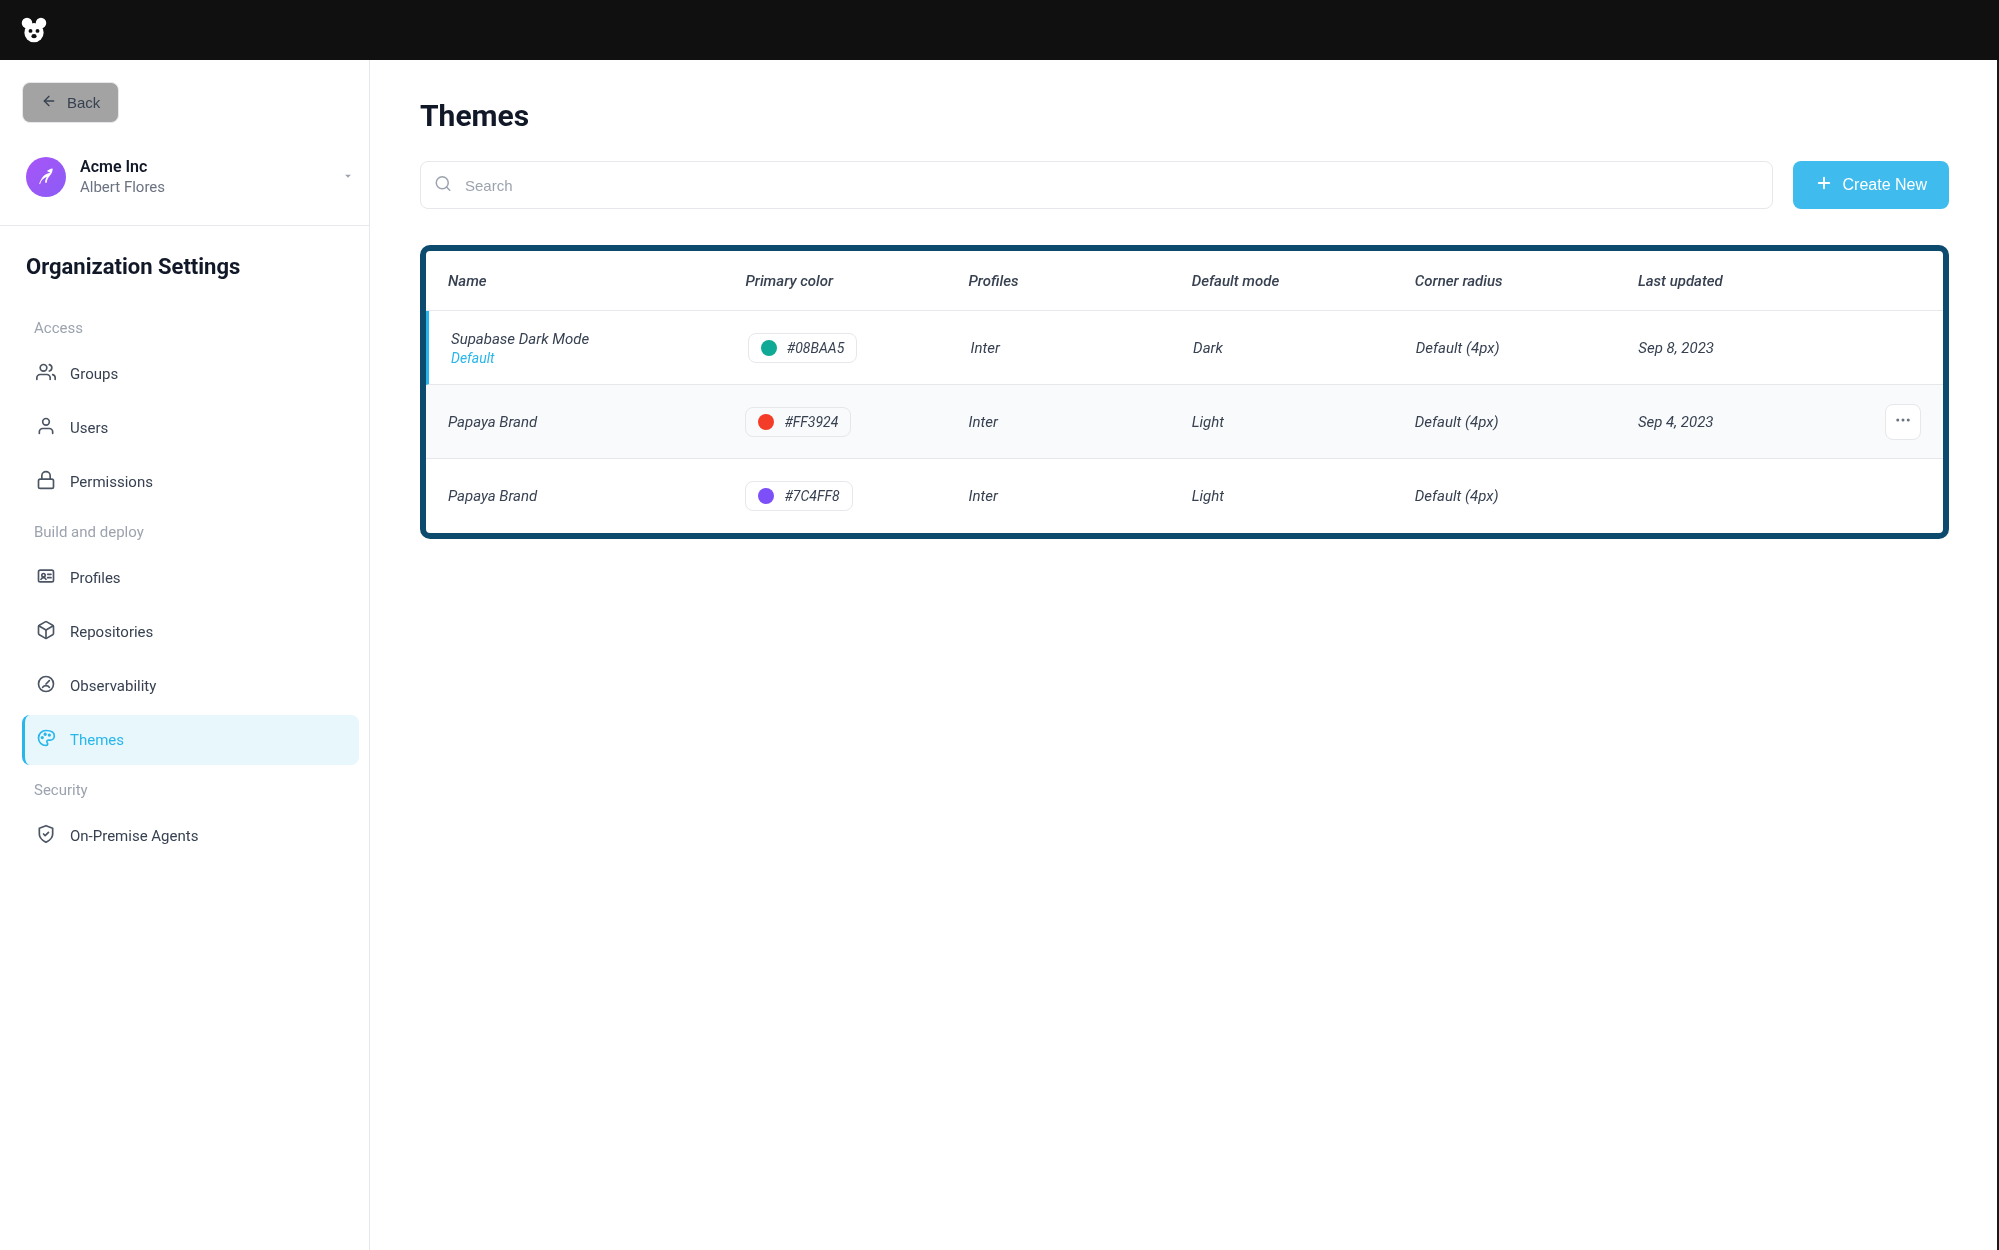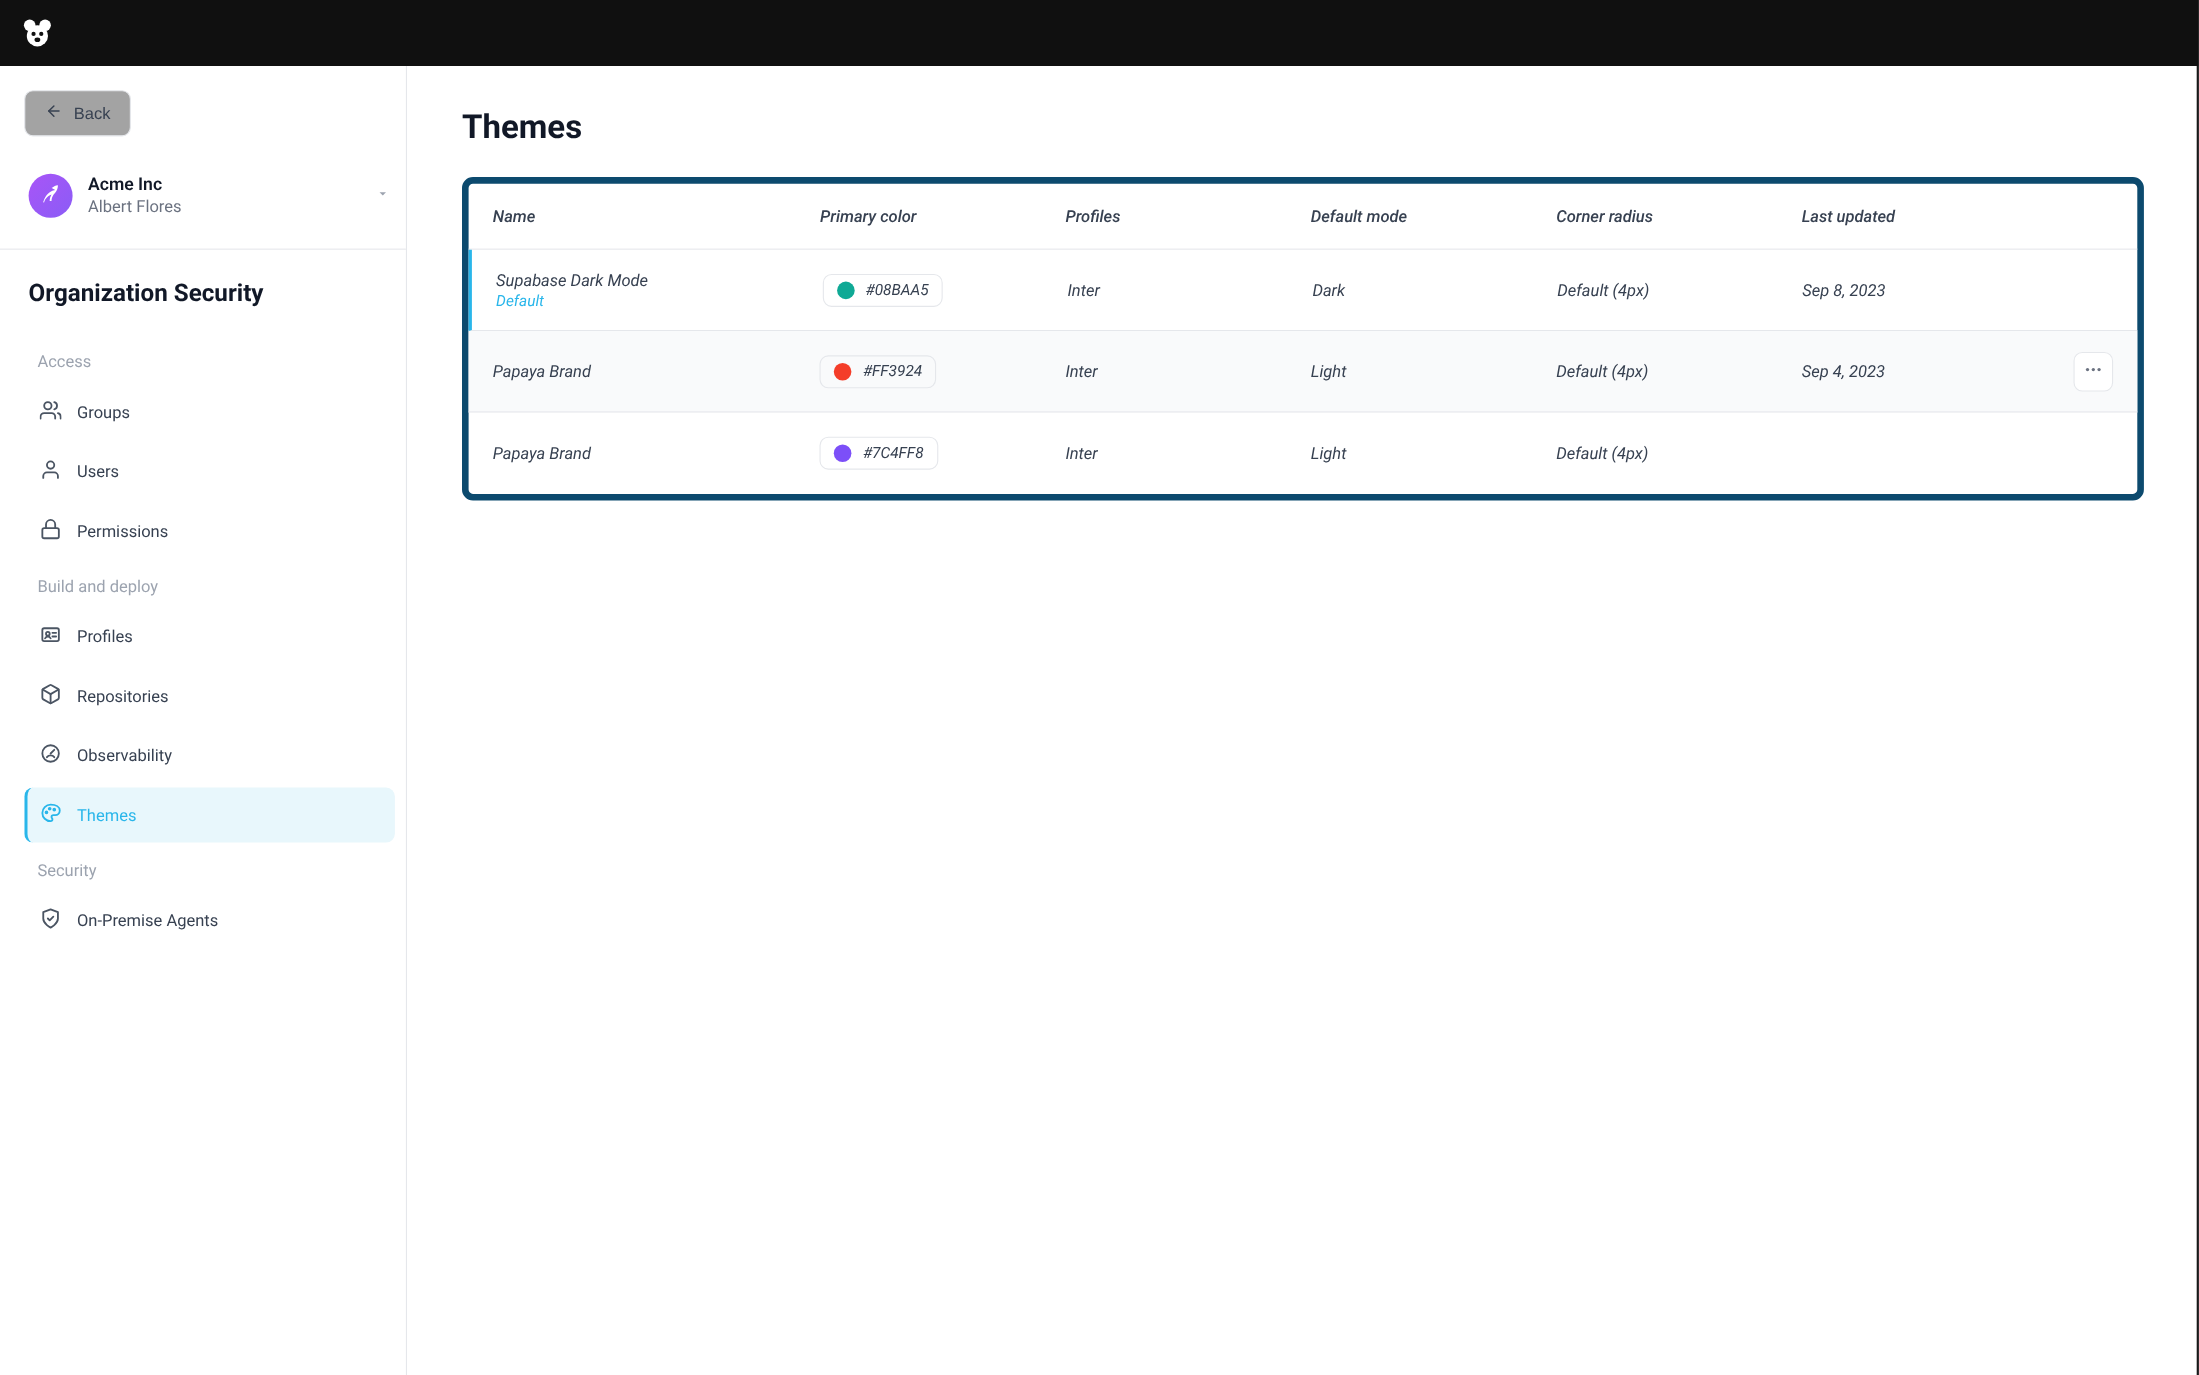--- a/index.html
+++ b/index.html
@@ -329,21 +329,21 @@
         </div>
         <span class="org-chevron">
           <svg viewBox="0 0 24 24" fill="currentColor">
               <path d="M7 10l5 5 5-5z"></path>
             </svg>
         </span>
       </div>
 
       <div class="sidebar-divider"></div>
 
-      <div class="section-title">Organization Security</div>
+      <div class="section-title">Organization Settings</div>
 
       <div class="group-label">Access</div>
       <div class="nav-item">
         <span>
           <svg viewBox="0 0 24 24" fill="none" stroke="currentColor" stroke-width="2" stroke-linecap="round" stroke-linejoin="round">
               <path d="M17 21v-2a4 4 0 0 0-4-4H5a4 4 0 0 0-4 4v2"></path>
               <circle cx="9" cy="7" r="4"></circle>
               <path d="M23 21v-2a4 4 0 0 0-3-3.87"></path>
               <path d="M16 3.13a4 4 0 0 1 0 7.75"></path>
             </svg>
@@ -420,20 +420,40 @@
               <polyline points="9 12 11 14 15 10"></polyline>
             </svg>
         </span>
         <span>On-Premise Agents</span>
       </div>
     </aside>
 
     <main class="main">
       <h1 class="page-title">Themes</h1>
 
+      <div class="toolbar">
+        <div class="search-wrap">
+          <span class="search-icon">
+            <svg viewBox="0 0 24 24" fill="none" stroke="currentColor" stroke-width="2" stroke-linecap="round" stroke-linejoin="round">
+                <circle cx="11" cy="11" r="8"></circle>
+                <line x1="21" y1="21" x2="16.65" y2="16.65"></line>
+              </svg>
+          </span>
+          <input class="search-input" placeholder="Search" style="">
+        </div>
+        <button class="create-btn">
+          <span>
+            <svg viewBox="0 0 24 24" fill="none" stroke="currentColor" stroke-width="2.5" stroke-linecap="round">
+                <line x1="12" y1="5" x2="12" y2="19"></line>
+                <line x1="5" y1="12" x2="19" y2="12"></line>
+              </svg>
+          </span>
+          <span>Create New</span>
+        </button>
+      </div>
 
       <div class="tbl">
         <div class="tbl-header">
           <div>Name</div>
           <div>Primary color</div>
           <div>Profiles</div>
           <div>Default mode</div>
           <div>Corner radius</div>
           <div>Last updated</div>
           <div></div>

